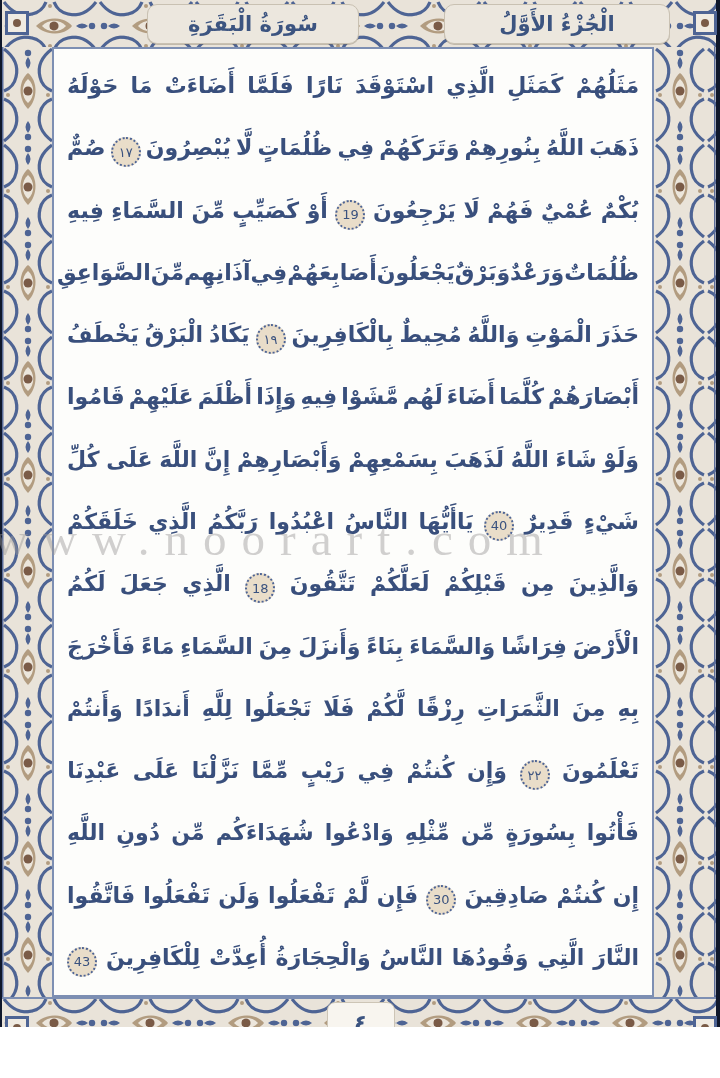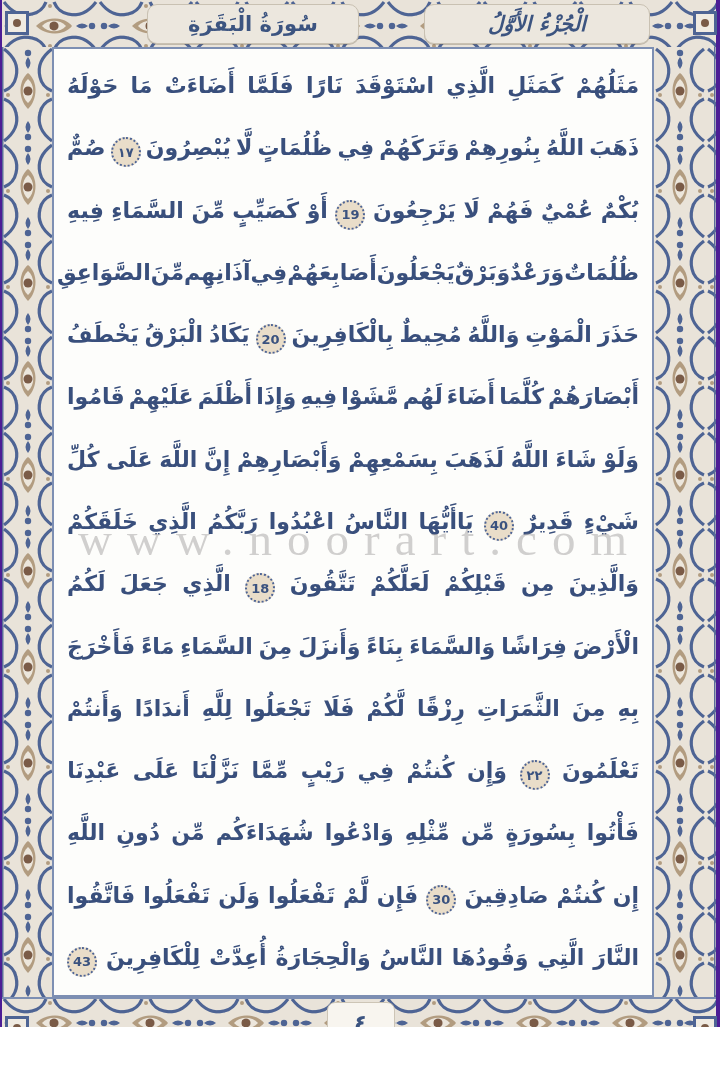--- a/index.html
+++ b/index.html
@@ -1,44 +1,44 @@
 <!DOCTYPE html>
 <html lang="ar"><head>
 <meta charset="utf-8">
 <style>
   html,body{margin:0;padding:0;}
   body{background:#ffffff;font-family:"DejaVu Sans",sans-serif;}
-  .page{position:relative;width:720px;height:1027px;background:#4c1d95;overflow:hidden;text-align:center;}
+  .page{position:relative;width:720px;height:1027px;background:#0f172a;overflow:hidden;}
 
   
   .band{position:absolute;display:block;}
   .band-top{left:2px;top:0;}
   .band-bottom{left:2px;top:997px;}
   .band-left{left:2px;top:47px;}
   .band-right{left:654px;top:47px;}
 
   
   .corner-box{position:absolute;width:18px;height:18px;border:3px solid #4e6494;background:#f0ebe2;z-index:3;}
   .corner-box::after{content:"";position:absolute;left:5px;top:5px;width:8px;height:8px;border-radius:50%;background:#7a5b47;}
   .corner-tl{left:5px;top:11px;}
   .corner-tr{left:693px;top:11px;}
   .corner-bl{left:5px;top:1016px;}
   .corner-br{left:693px;top:1016px;}
 
   
   .cartouche{position:absolute;top:4px;height:38px;background:#ece7de;border:1px solid #c9c1b2;border-radius:10px;display:flex;align-items:center;justify-content:center;z-index:3;box-shadow:0 1px 0 rgba(120,110,90,.35);}
   .cartouche-surah{left:147px;width:210px;}
-  .cartouche-juz{left:424px;width:224px;font-style:italic;}
+  .cartouche-juz{left:444px;width:224px;}
   .cartouche span{color:#3c5480;font-weight:bold;font-size:21px;direction:rtl;}
 
   
   .text-area{position:absolute;left:52px;top:47px;width:602px;height:950px;box-sizing:border-box;background:#fdfdfb;border:2px solid #7d8fb3;z-index:2;display:flex;flex-direction:column;justify-content:space-around;padding:6px 13px;}
   .qline{display:flex;direction:rtl;justify-content:space-between;align-items:center;height:58px;color:#394f7c;font-weight:bold;font-size:22px;line-height:1;}
   .qword{white-space:nowrap;flex:0 0 auto;}
-  .medallion{width:30px;height:30px;box-sizing:border-box;border-radius:50%;background:#e9ddc9;border:2px dotted #4e6494;color:#3a527f;display:flex;align-items:center;justify-content:center;font-size:13px;font-weight:bold;flex:0 0 auto;margin-top:8px;}
+  .medallion{width:30px;height:30px;box-sizing:border-box;border-radius:50%;background:#e9ddc9;border:2px dotted #4e6494;color:#3a527f;display:flex;align-items:center;justify-content:center;font-size:13px;font-weight:normal;flex:0 0 auto;margin-top:8px;}
 
   
   .page-cartouche{position:absolute;left:327px;top:1002px;width:66px;height:40px;background:#f8f5ef;border:1px solid #cdc5b6;border-radius:8px;display:flex;align-items:center;justify-content:center;z-index:3;}
   .page-cartouche span{color:#3c5480;font-weight:bold;font-size:23px;}
 
   
   .watermark{position:absolute;left:-6px;top:516px;width:732px;z-index:4;pointer-events:none;font-family:"Liberation Serif",serif;font-size:47px;line-height:1;color:#9b9898;opacity:.45;letter-spacing:15px;white-space:nowrap;overflow:hidden;}
 </style>
 </head>
 <body>
@@ -196,21 +196,21 @@
         <span class="qword">آذَانِهِم</span>
         <span class="qword">مِّنَ</span>
         <span class="qword">الصَّوَاعِقِ</span>
       </div>
       <div class="qline">
         <span class="qword">حَذَرَ</span>
         <span class="qword">الْمَوْتِ</span>
         <span class="qword">وَاللَّهُ</span>
         <span class="qword">مُحِيطٌ</span>
         <span class="qword">بِالْكَافِرِينَ</span>
-        <span class="medallion">20</span>
+        <span class="medallion">١٩</span>
         <span class="qword">يَكَادُ</span>
         <span class="qword">الْبَرْقُ</span>
         <span class="qword">يَخْطَفُ</span>
       </div>
       <div class="qline">
         <span class="qword">أَبْصَارَهُمْ</span>
         <span class="qword">كُلَّمَا</span>
         <span class="qword">أَضَاءَ</span>
         <span class="qword">لَهُم</span>
         <span class="qword">مَّشَوْا</span>

